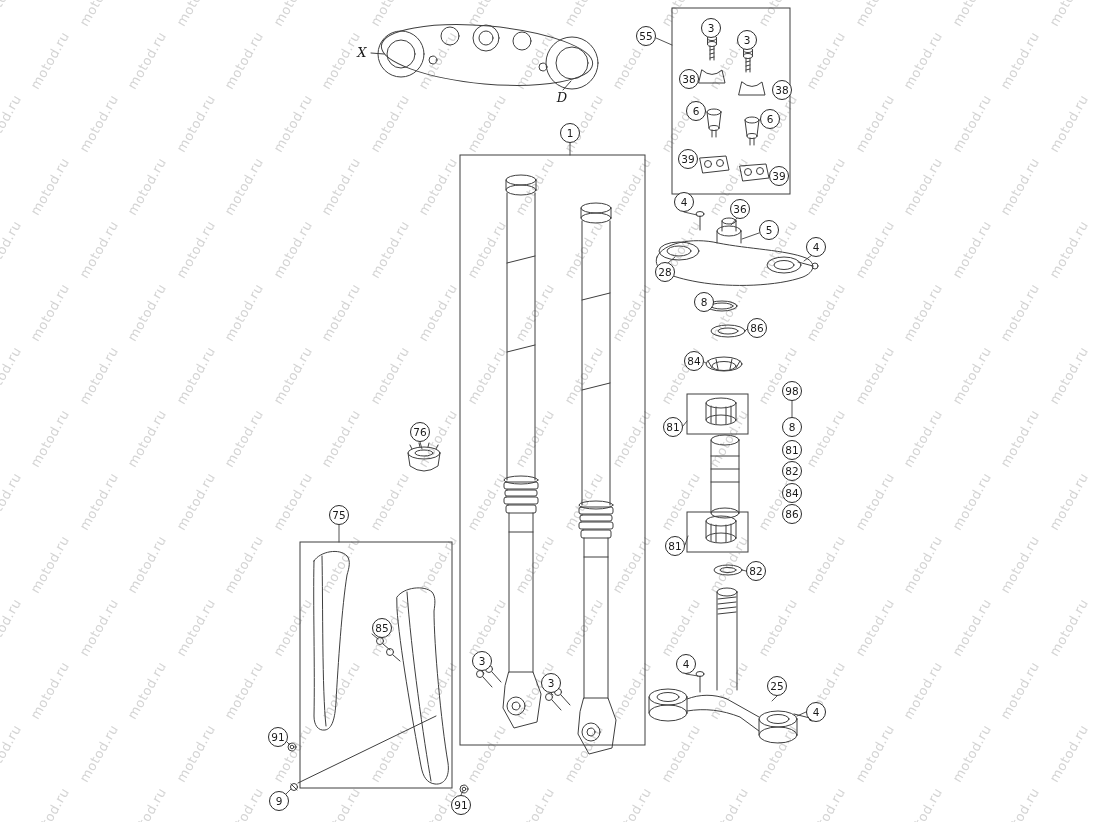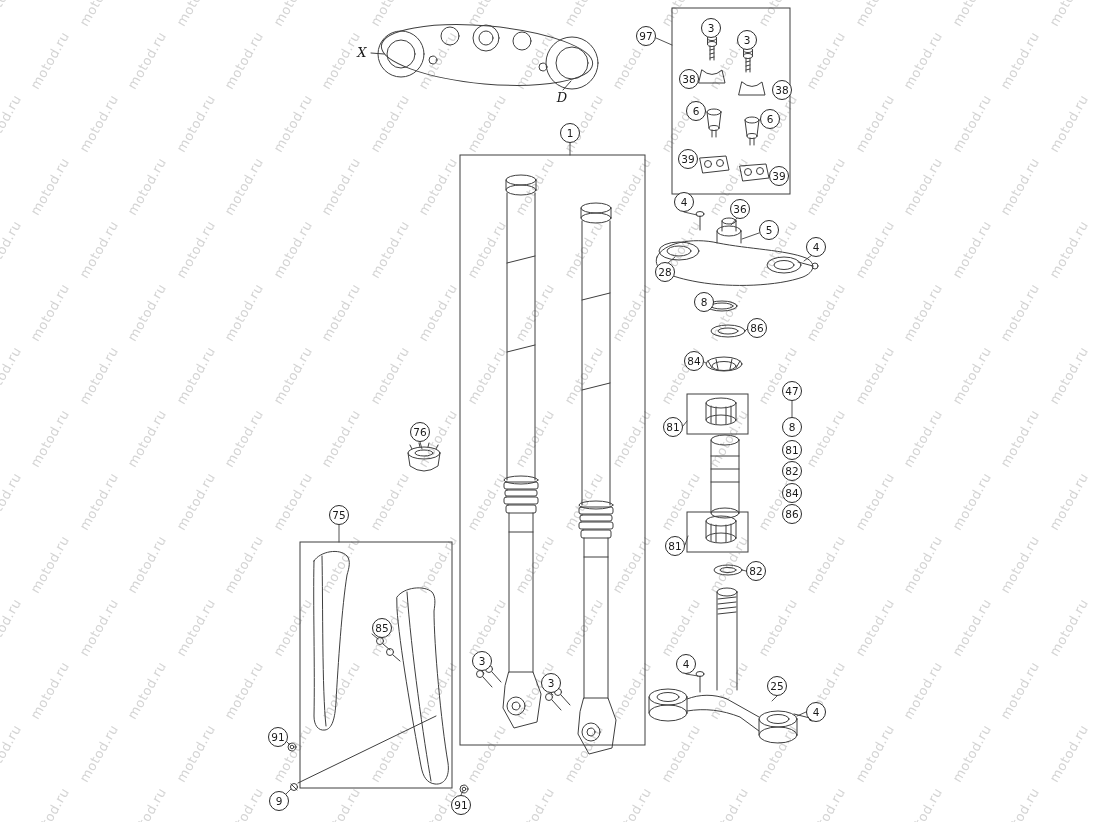--- a/index.html
+++ b/index.html
@@ -451,39 +451,39 @@
       <line x1="686" y1="674" x2="698" y2="676"></line>
       <line x1="777" y1="696" x2="772" y2="701"></line>
       <line x1="806" y1="712" x2="797" y2="716"></line>
       <line x1="286" y1="741" x2="290" y2="745"></line>
       <line x1="285" y1="795" x2="291" y2="789"></line>
       <line x1="461" y1="795" x2="463" y2="791"></line>
     </g>
   </svg>
 
   <div id="callout-layer">
-      <div class="callout" style="left: 636px; top: 26px;">97</div>
+      <div class="callout" style="left: 636px; top: 26px;">55</div>
       <div class="callout" style="left: 701px; top: 18px;">3</div>
       <div class="callout" style="left: 737px; top: 30px;">3</div>
       <div class="callout" style="left: 679px; top: 69px;">38</div>
       <div class="callout" style="left: 772px; top: 80px;">38</div>
       <div class="callout" style="left: 686px; top: 101px;">6</div>
       <div class="callout" style="left: 760px; top: 109px;">6</div>
       <div class="callout" style="left: 678px; top: 149px;">39</div>
       <div class="callout" style="left: 769px; top: 166px;">39</div>
       <div class="callout" style="left: 560px; top: 123px;">1</div>
       <div class="callout" style="left: 674px; top: 192px;">4</div>
       <div class="callout" style="left: 730px; top: 199px;">36</div>
       <div class="callout" style="left: 759px; top: 220px;">5</div>
       <div class="callout" style="left: 806px; top: 237px;">4</div>
       <div class="callout" style="left: 655px; top: 262px;">28</div>
       <div class="callout" style="left: 694px; top: 292px;">8</div>
       <div class="callout" style="left: 747px; top: 318px;">86</div>
       <div class="callout" style="left: 684px; top: 351px;">84</div>
-      <div class="callout" style="left: 782px; top: 381px;">47</div>
+      <div class="callout" style="left: 782px; top: 381px;">98</div>
       <div class="callout" style="left: 663px; top: 417px;">81</div>
       <div class="callout" style="left: 782px; top: 417px;">8</div>
       <div class="callout" style="left: 782px; top: 440px;">81</div>
       <div class="callout" style="left: 782px; top: 461px;">82</div>
       <div class="callout" style="left: 782px; top: 483px;">84</div>
       <div class="callout" style="left: 782px; top: 504px;">86</div>
       <div class="callout" style="left: 665px; top: 536px;">81</div>
       <div class="callout" style="left: 746px; top: 561px;">82</div>
       <div class="callout" style="left: 410px; top: 422px;">76</div>
       <div class="callout" style="left: 329px; top: 505px;">75</div>

